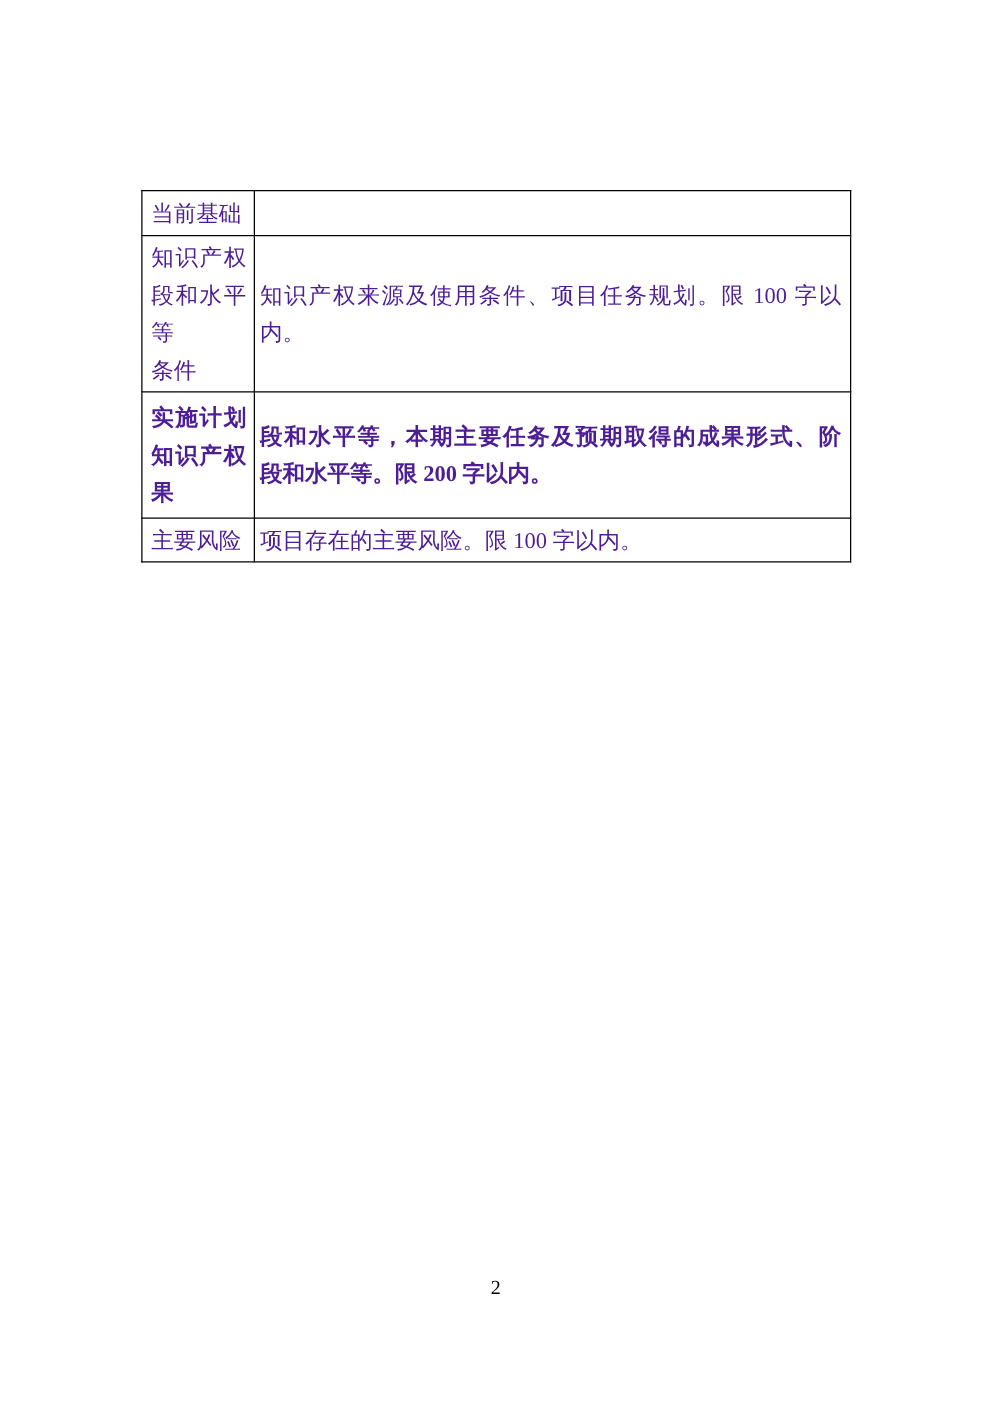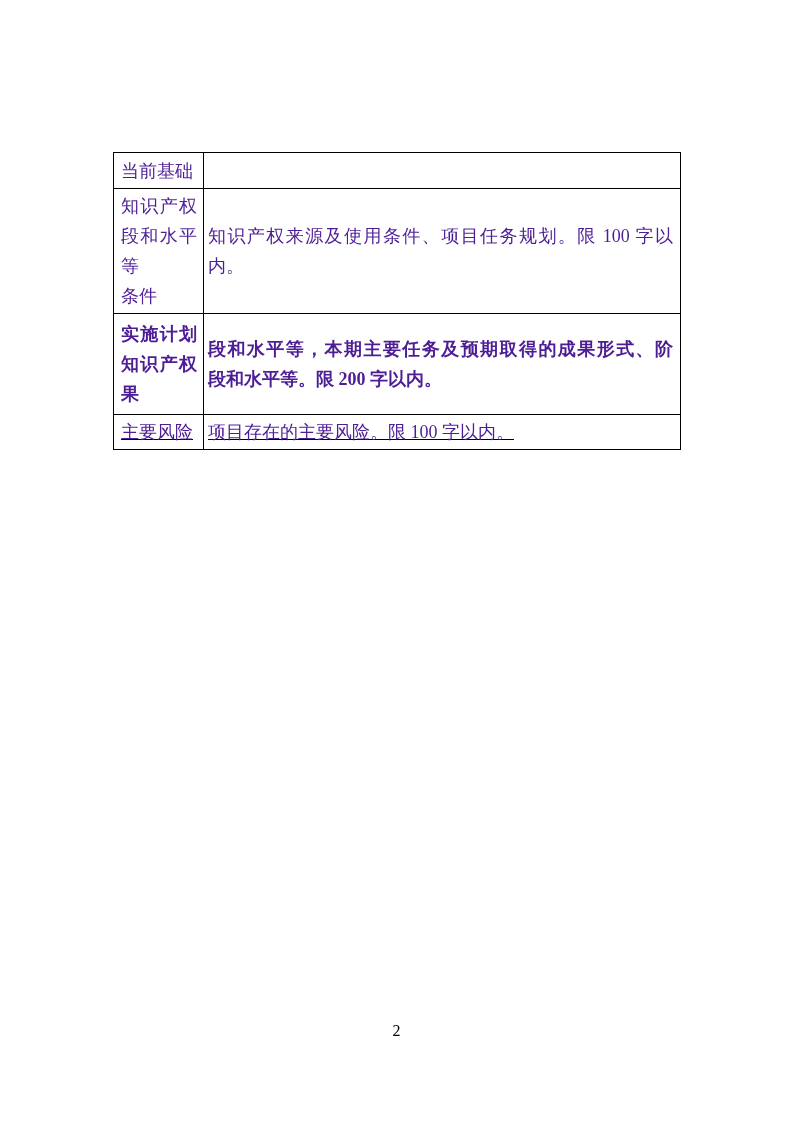--- a/index.html
+++ b/index.html
@@ -34,21 +34,21 @@
   }
   td.label-cell {
     padding: 2px 6px 2px 7px;
   }
   td.content-cell {
     padding: 2px 7px 2px 4px;
   }
   tr.r1 { height: 36px; }
   tr.r2 { height: 99px; margin-left: 41px; }
   tr.r3 { height: 101px; font-weight: bold; }
-  tr.r4 { height: 34px; text-decoration: underline; }
+  tr.r4 { height: 34px; }
   .tline {
     text-align: left;
   }
   .tline-fill {
     text-align: justify;
     text-align-last: justify;
   }
   .page-number {
     position: absolute;
     left: 0;

